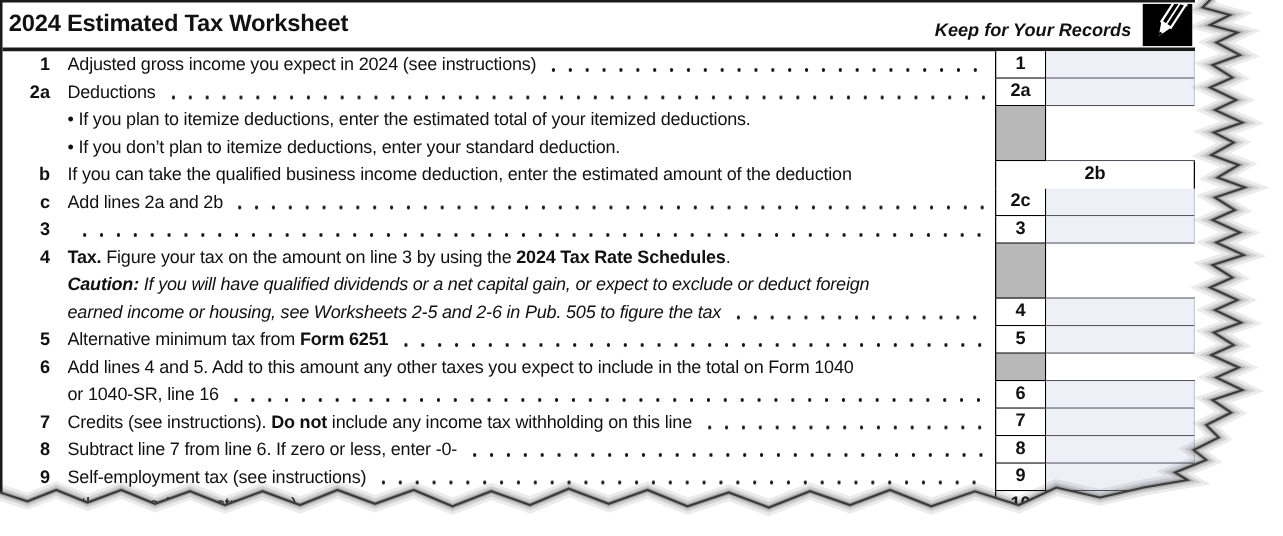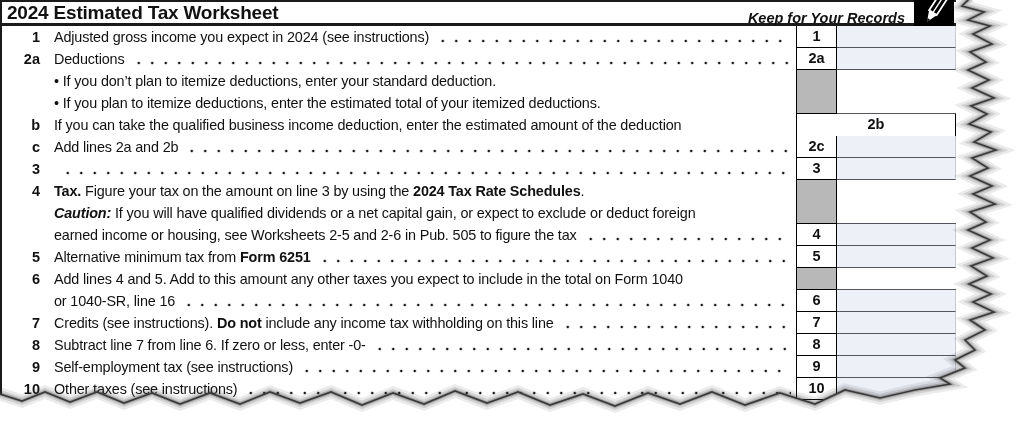--- a/index.html
+++ b/index.html
@@ -1,34 +1,34 @@
 <!DOCTYPE html>
 <html><head>
 <meta charset="utf-8">
 <style>
   html,body{margin:0;padding:0;background:#fff;}
   .stage{position:relative;width:1026px;height:429px;background:#fff;overflow:hidden;
          font-family:"Liberation Sans",sans-serif;color:#111;}
   .paper{position:absolute;left:0;top:0;width:956px;border-top:2px solid #1a1a1a;
          border-left:2px solid #1a1a1a;box-sizing:border-box;}
-  .header{display:flex;justify-content:space-between;align-items:center;height:21px;padding:0 2px 0 5px;}
+  .header{display:flex;justify-content:space-between;align-items:center;height:36px;padding:0 2px 0 5px;}
   .title{font-size:19px;font-weight:bold;letter-spacing:-0.2px;white-space:nowrap;}
   .hright{display:flex;align-items:flex-end;gap:9px;}
   .records{font-style:italic;font-weight:bold;font-size:14.5px;white-space:nowrap;padding-bottom:4px;}
   .pencil{width:40px;height:34px;flex:0 0 40px;}
   .titlerule{height:2.5px;background:#1a1a1a;}
   .rows{position:relative;}
   .band{display:flex;}
   .numcol{flex:0 0 38px;text-align:right;font-weight:bold;font-size:14.5px;line-height:22px;}
   .textcol{flex:1 1 auto;padding-left:14px;overflow:hidden;min-width:0;}
   .textline{height:22px;line-height:22px;display:flex;white-space:pre;overflow:hidden;
             font-size:14.4px;letter-spacing:-0.15px;}
   .seg{flex:0 0 auto;}
   .seg.b{font-weight:bold;}
-  .seg.i{}
+  .seg.i{font-style:italic;}
   .seg.bi{font-weight:bold;font-style:italic;}
   .dots{flex:1 1 auto;margin-left:7px;margin-right:5px;
         background-image:radial-gradient(circle,#151515 1.15px,rgba(0,0,0,0) 1.6px);
         background-size:13.5px 13.5px;background-repeat:repeat-x;background-position:0 8.25px;}
   .rightcol{flex:0 0 160px;display:flex;flex-direction:column;}
   .cell{display:flex;}
   .numbox{flex:0 0 41px;background:#fff;border-left:1.5px solid #000;border-right:1.5px solid #000;
           border-bottom:1px solid #000;box-sizing:border-box;text-align:center;font-weight:bold;
           font-size:14.5px;line-height:21px;}
   .numbox.gray{background:#b8b8b8;}
@@ -82,22 +82,22 @@
           <div class="rightcol">
             <div class="cell" style="height: 22px;">
               <div class="numbox">2a</div>
               <div class="field entry"></div>
             </div>
           </div>
         </div>
         <div class="band" style="height: 44px;">
           <div class="numcol"></div>
           <div class="textcol">
+            <div class="textline"><span class="seg">• If you plan to itemize deductions, enter the estimated total of your itemized deductions.</span></div>
             <div class="textline"><span class="seg">• If you don’t plan to itemize deductions, enter your standard deduction.</span></div>
-            <div class="textline"><span class="seg">• If you plan to itemize deductions, enter the estimated total of your itemized deductions.</span></div>
           </div>
           <div class="rightcol">
             <div class="cell" style="height: 44px;">
               <div class="numbox gray"></div>
               <div class="field blank"></div>
             </div>
           </div>
         </div>
         <div class="band" style="height: 22px;">
           <div class="numcol">b</div>

